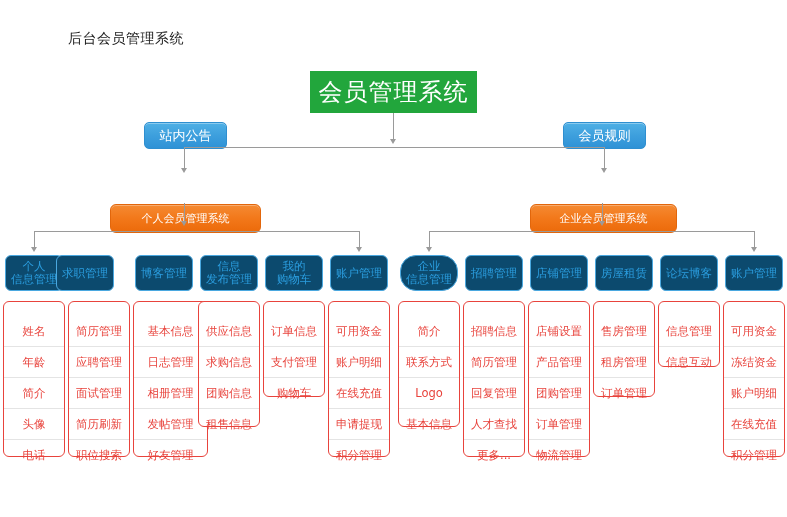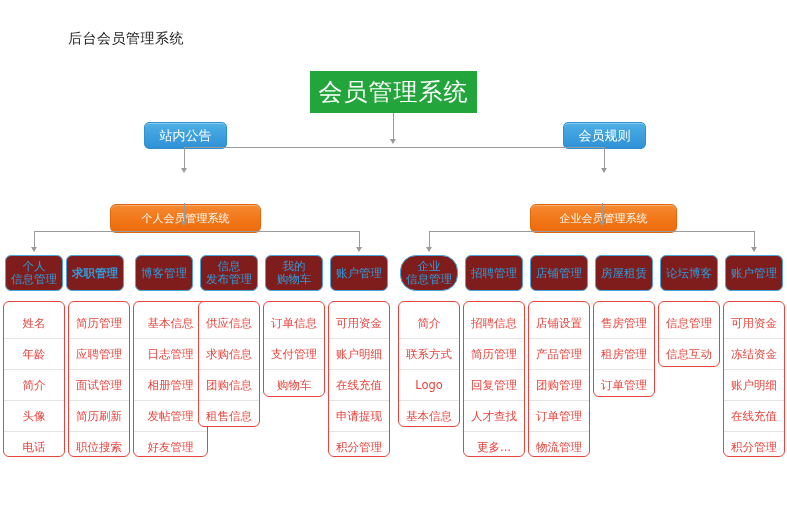--- a/index.html
+++ b/index.html
@@ -58,36 +58,36 @@
     margin-top:28px;
   }
   .orange-personal{left:110px;top:176px;width:149px;}
   .orange-enterprise{left:530px;top:176px;width:145px;}
 
   
   .cat-box{
     position:absolute;top:255px;height:36px;
     border:1px solid #4aa8e0;
     border-radius:6px;
-    background:#7f1d1d;
+    background:#0c4a6e;
     color:#2b9ee0;font-size:11.5px;line-height:13px;
     display:flex;flex-direction:column;align-items:center;justify-content:center;
     text-align:center;
     box-sizing:border-box;
   }
   .cat-box span{display:block;white-space:nowrap;}
 
   
   .leaf-box{
     position:absolute;
     border:1px solid #e8433c;
     border-radius:6px;
     background:#ffffff;
     box-sizing:border-box;
-    padding:6px 0;
+    padding:14px 0;
   }
   .leaf-item{
     color:#e8433c;font-size:11.5px;
     height:30px;line-height:30px;
     text-align:center;white-space:nowrap;
     border-top:1px solid #e4e4e4;
   }
   .leaf-item:first-child{border-top:none;}
 
   
@@ -144,21 +144,21 @@
         <span>个人</span>
         <span>信息管理</span>
       </div>
       <div class="leaf-box" style="left: 3px; top: 301px; width: 62px; height: 156px;">
         <div class="leaf-item">姓名</div>
         <div class="leaf-item">年龄</div>
         <div class="leaf-item">简介</div>
         <div class="leaf-item">头像</div>
         <div class="leaf-item">电话</div>
       </div>
-      <div class="cat-box" style="left: 66px; width: 58px; font-weight: bold;">
+      <div class="cat-box" style="left: 56px; width: 58px;">
         <span>求职管理</span>
       </div>
       <div class="leaf-box" style="left: 68px; top: 301px; width: 62px; height: 156px;">
         <div class="leaf-item">简历管理</div>
         <div class="leaf-item">应聘管理</div>
         <div class="leaf-item">面试管理</div>
         <div class="leaf-item">简历刷新</div>
         <div class="leaf-item">职位搜索</div>
       </div>
       <div class="cat-box" style="left: 135px; width: 58px;">

